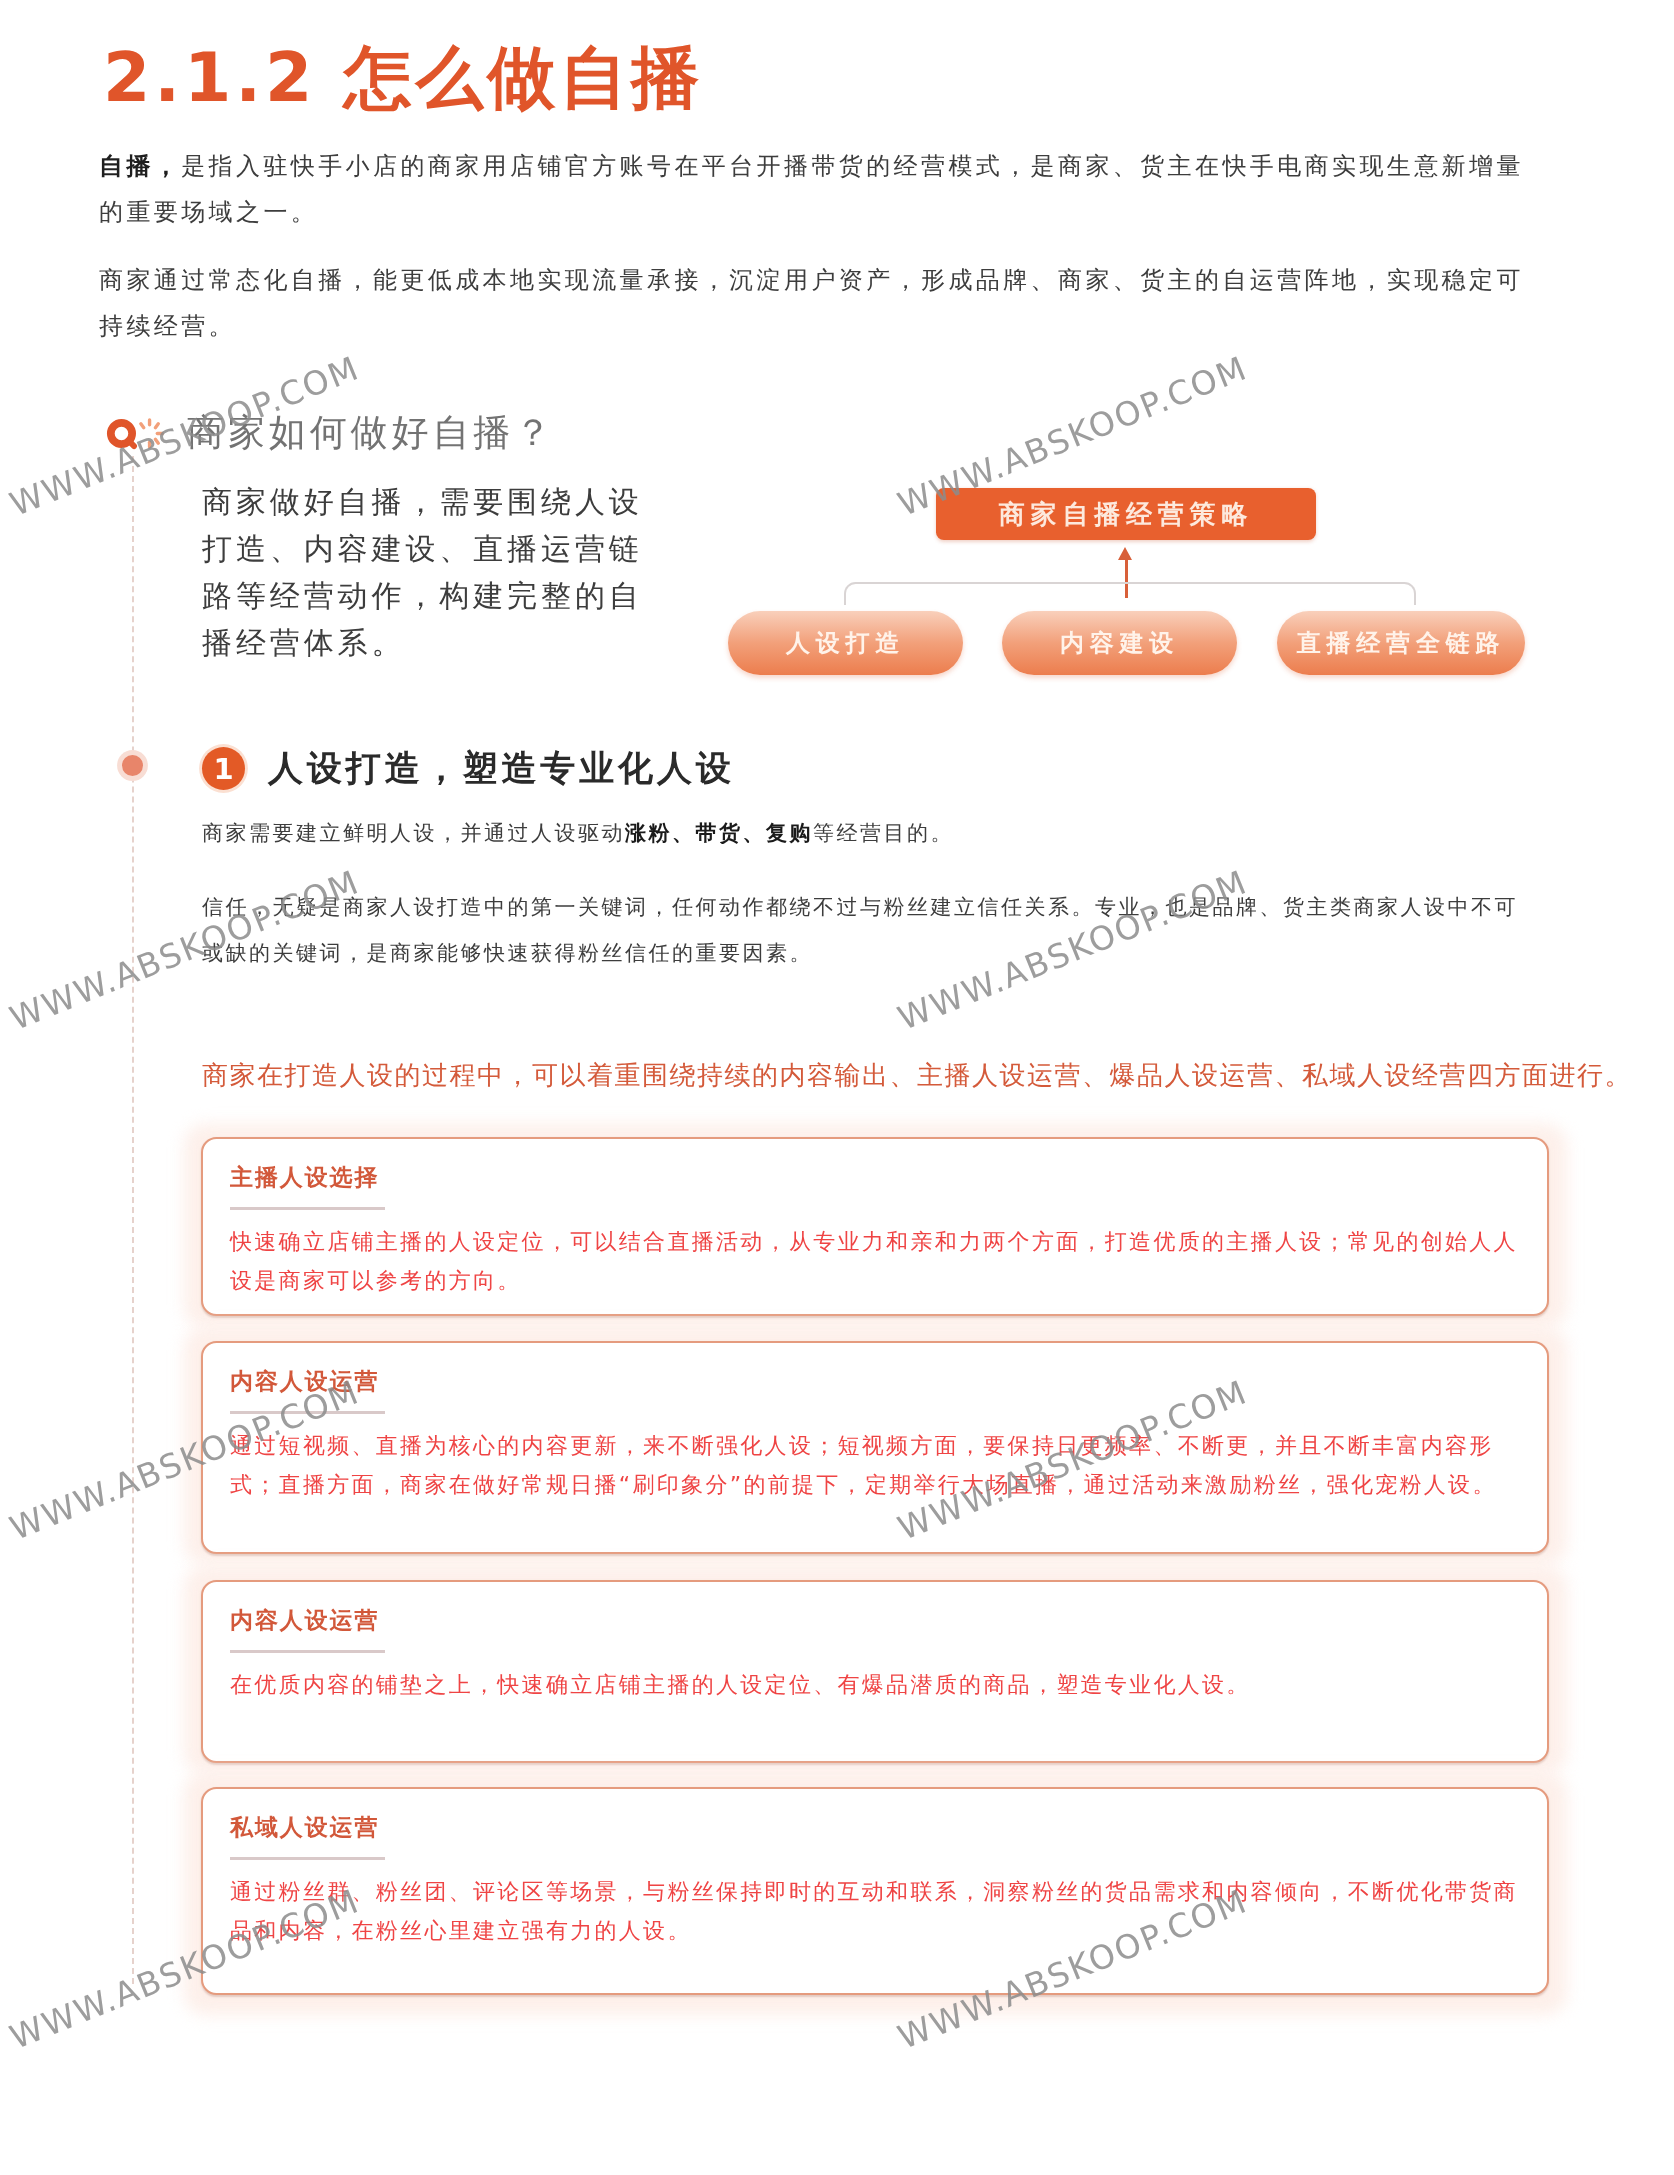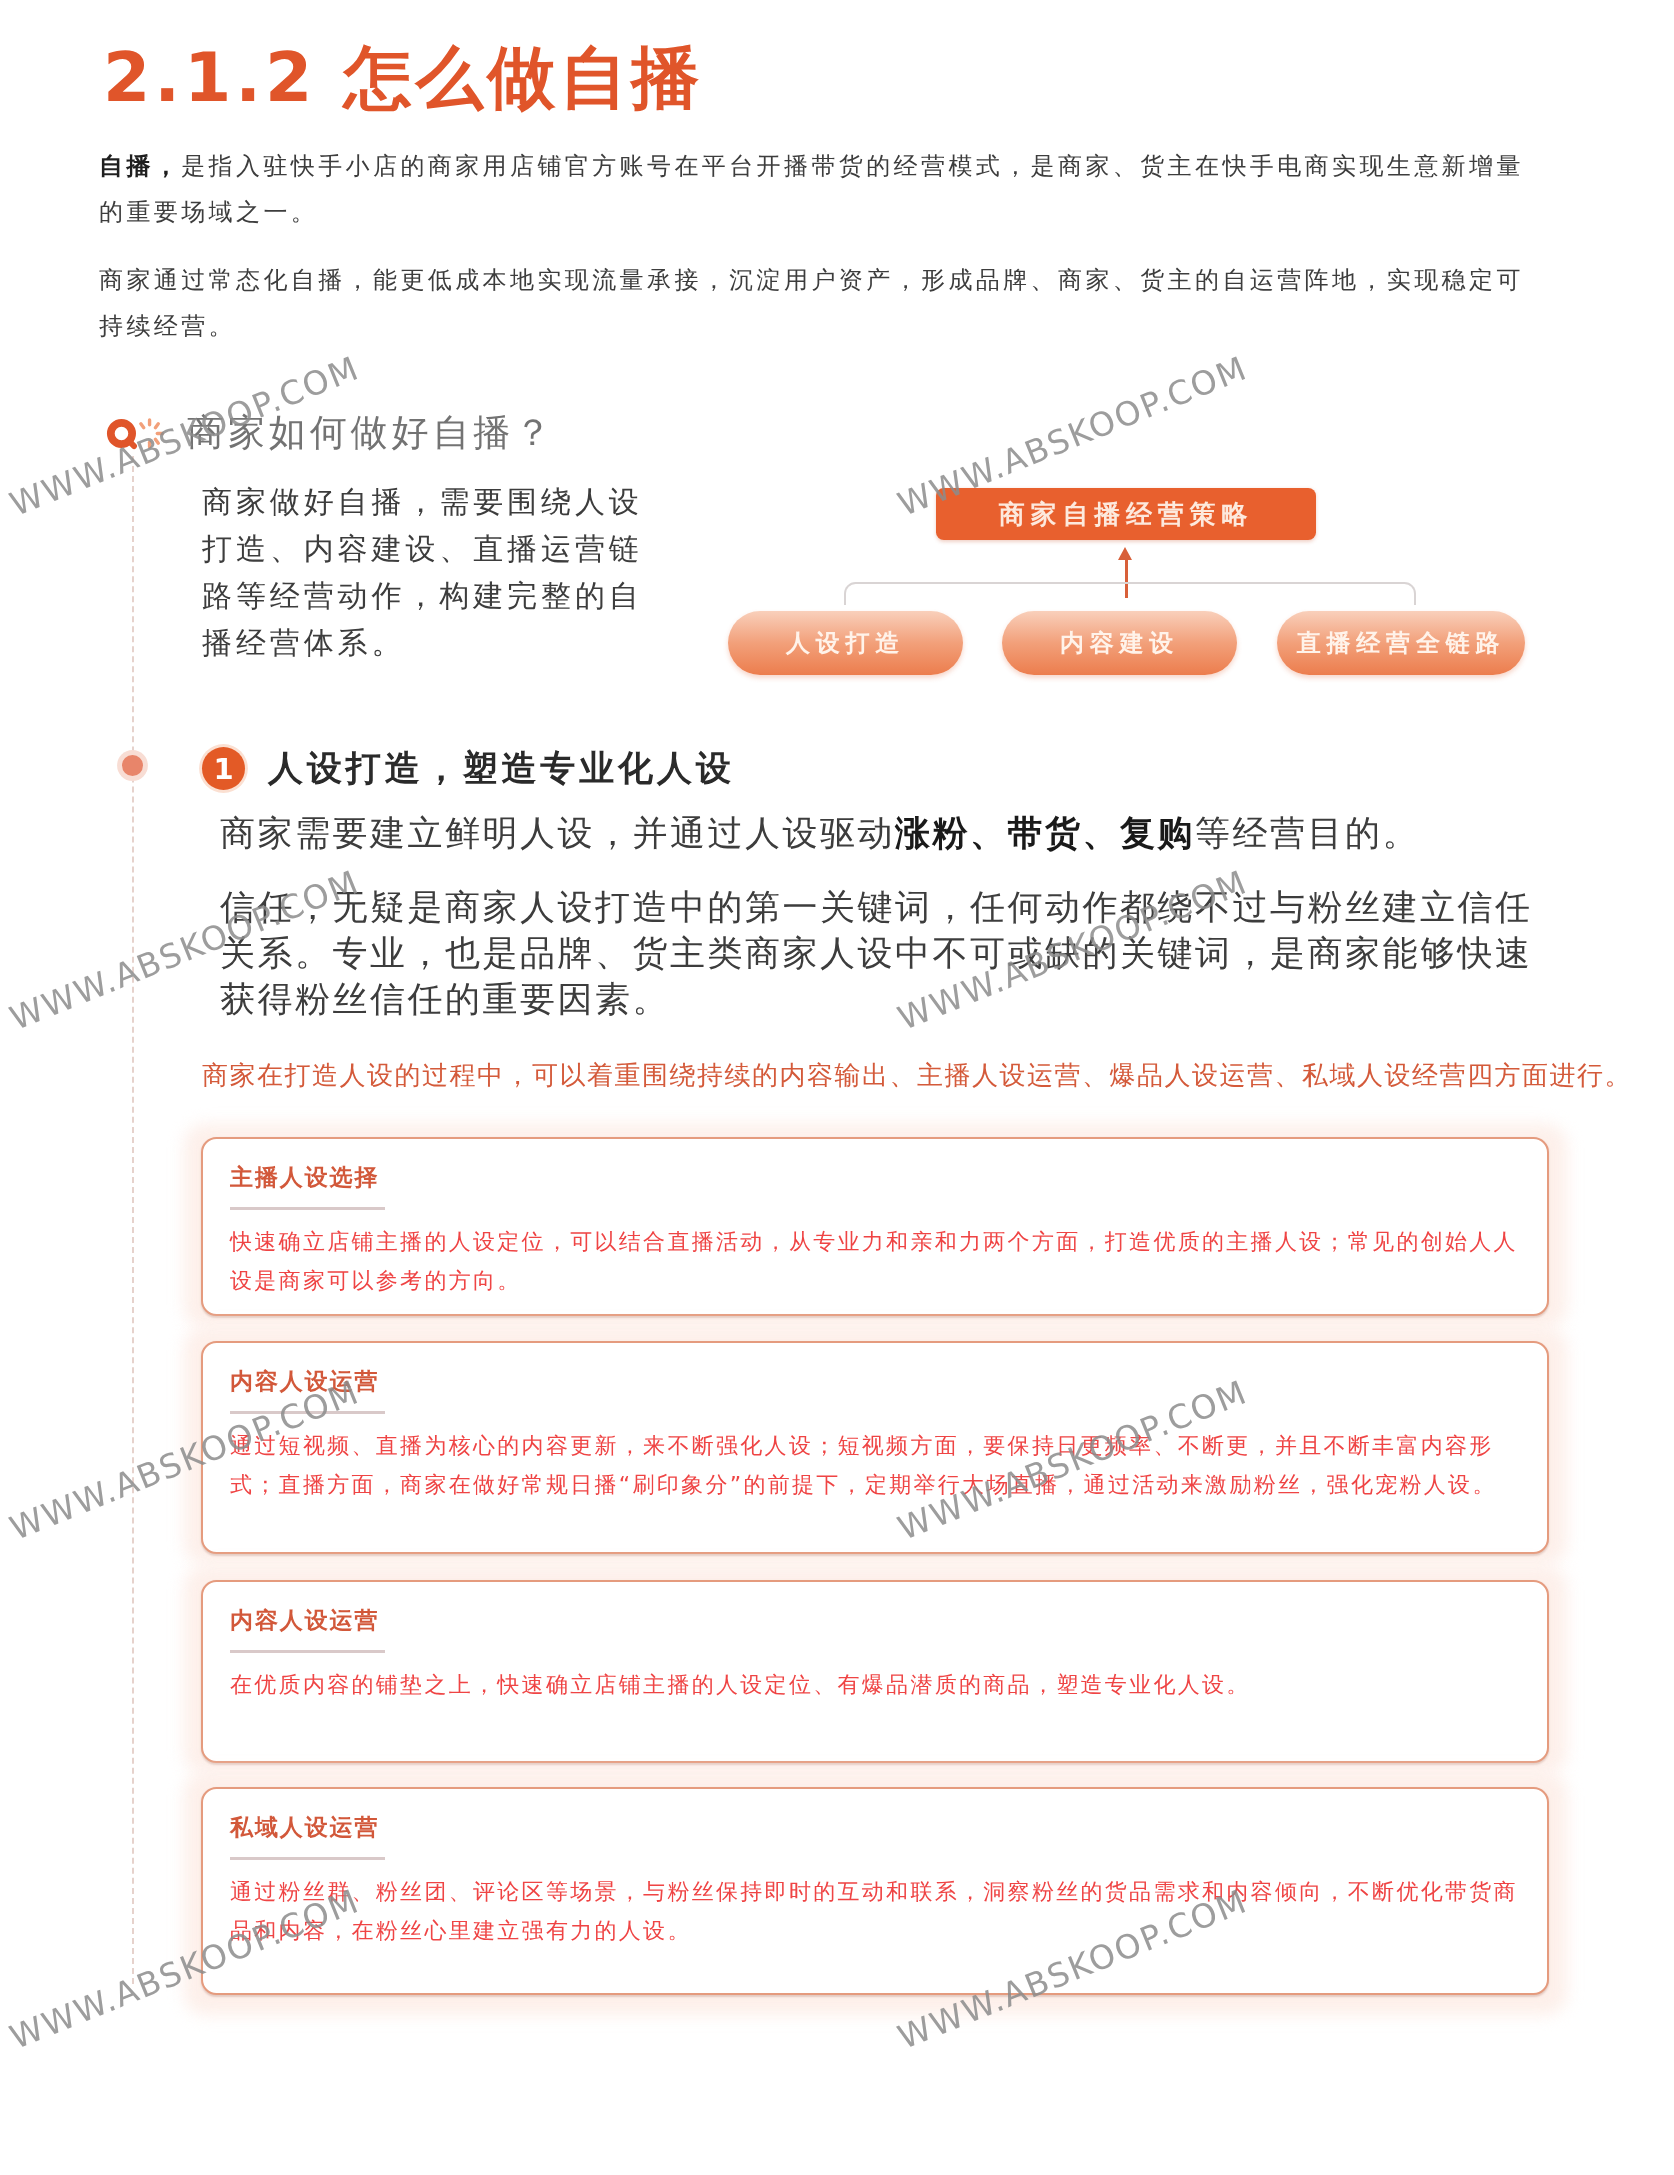--- a/index.html
+++ b/index.html
@@ -43,21 +43,21 @@
     display:flex; align-items:center; justify-content:center;
     box-shadow:0 2.9px 5.8px rgba(230,120,80,.3);
   }
   .step-head { left:202px; top:745px; display:flex; align-items:center; height:47px; }
   .step-badge {
     width:43px; height:43px; border-radius:50%; background:#e35a26; color:#fff;
     font-size:29px; font-weight:bold; display:flex; align-items:center; justify-content:center;
     box-shadow:0 0 0 2.9px #fbe0d2;
   }
   .step-title { font-size:35px; font-weight:bold; color:#2a2a2a; margin-left:23px; letter-spacing:3.9px; white-space:nowrap; }
-  .body-text { left:220px; width:1339px; font-size:35px; line-height:46px; letter-spacing:2.5px; color:#3d3d3d; }
+  .body-text { left:202px; width:1339px; font-size:21px; line-height:46px; letter-spacing:2.5px; color:#3d3d3d; }
   .body-text b { color:#1a1a1a; }
   .note { left:202px; top:1058px; font-size:26px; color:#d45a3a; letter-spacing:1.5px; white-space:nowrap; }
   .card-glow {
     left:184px; width:1383px; background:#fdeee8; border-radius:21.3px; filter:blur(7.8px); opacity:.9;
   }
   .card {
     left:201px; width:1344px; background:#ffffff; border:2.9px solid #e59b7e; border-radius:15.5px;
     box-shadow:0 1.9px 1.9px rgba(150,90,70,.25);
   }
   .card-title { position:absolute; left:27px; top:23px; font-size:23px; font-weight:bold; color:#d2583a; letter-spacing:1.9px; }

